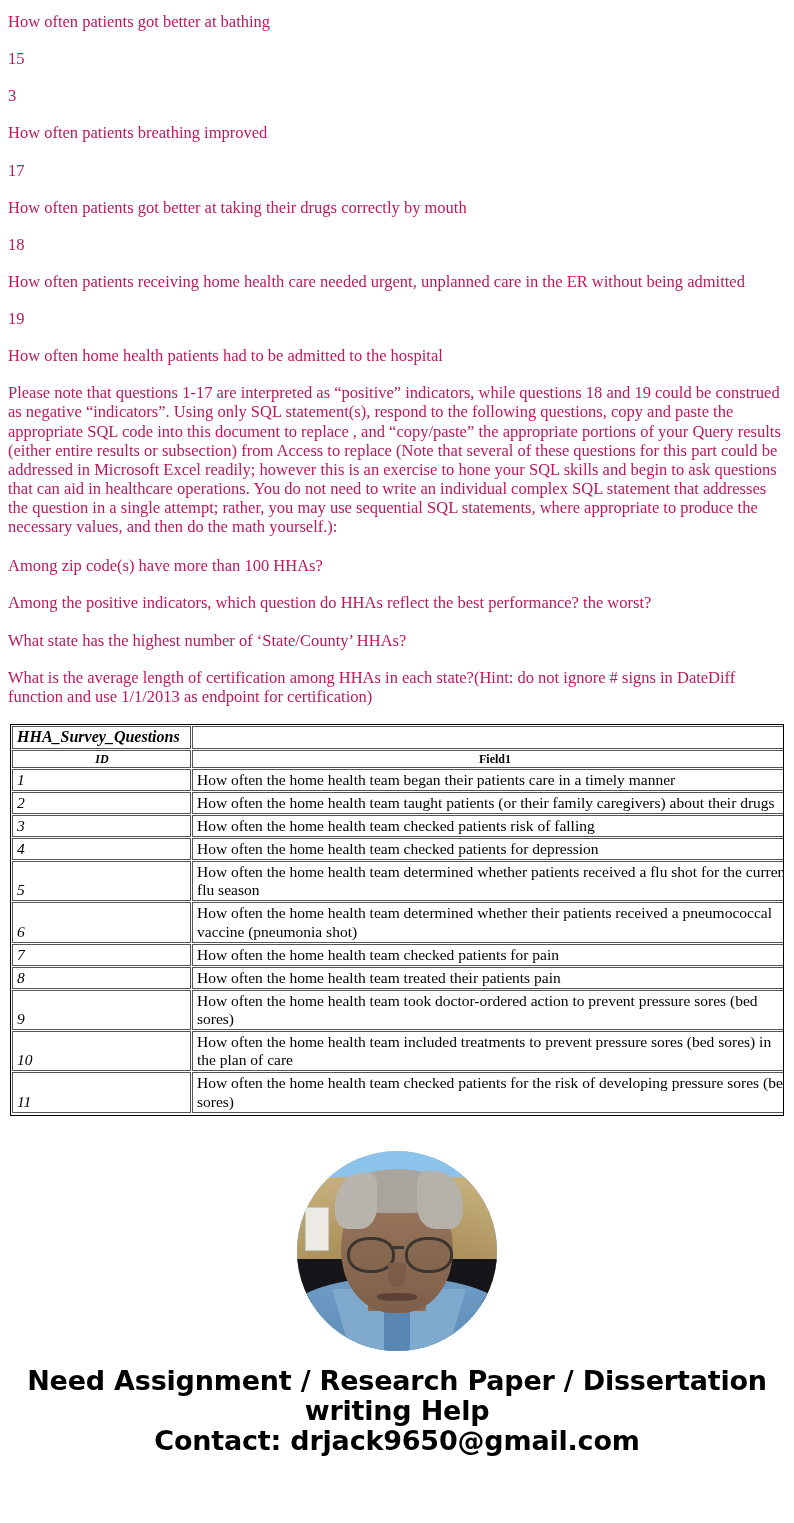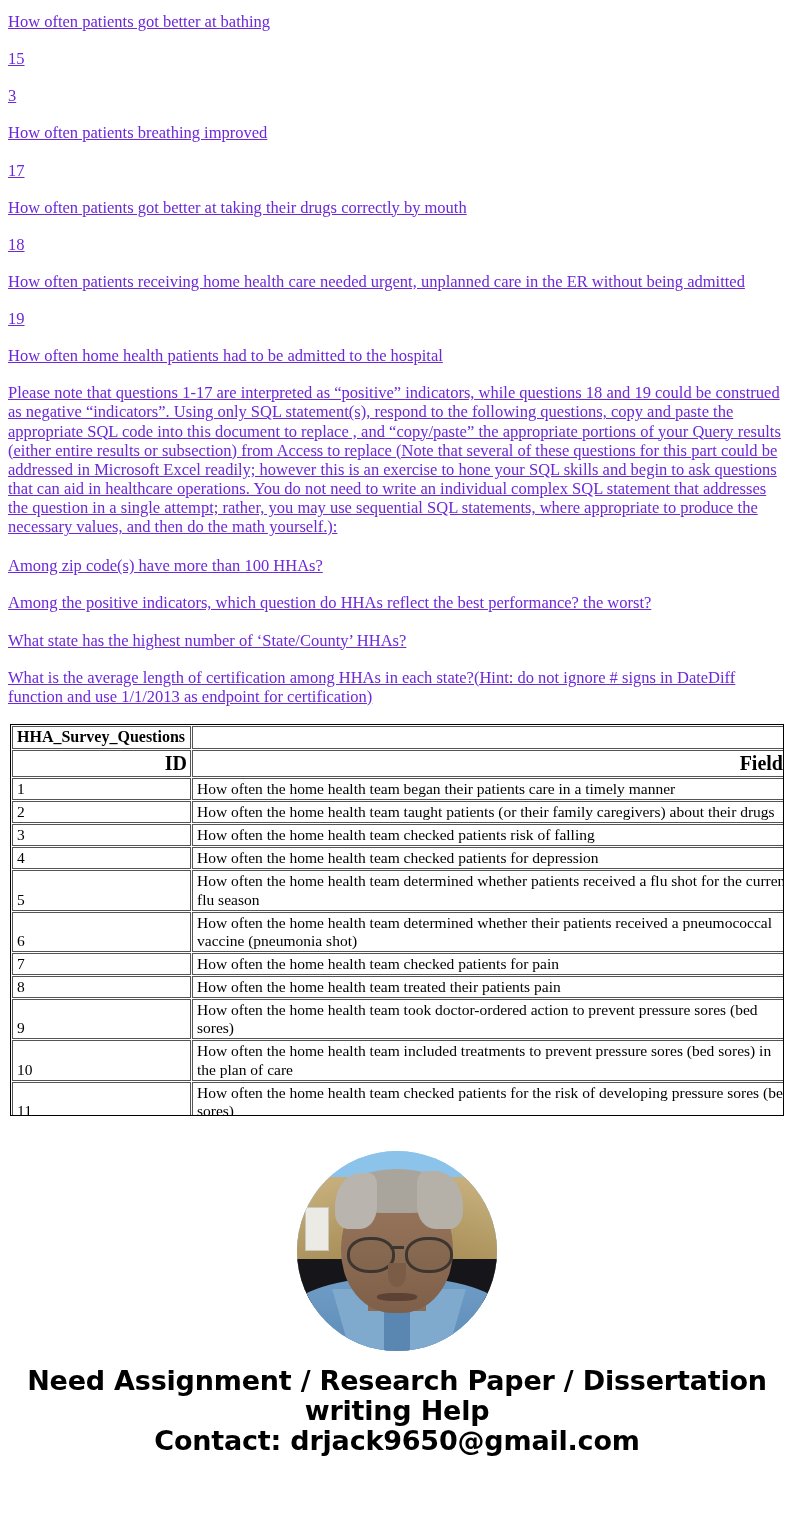--- a/index.html
+++ b/index.html
@@ -22,23 +22,22 @@
   }
 
   
   .para-block {
     padding: 0 8px 0 8px;
   }
   .para {
     font-size: 16.5px;
     line-height: 1.16;
     margin: 0 0 18px 0;
-    color: #6d28d9;
-    text-align: left;
-    text-decoration: underline;
+    color: #be185d;
+    text-align: left;
   }
   .para.num {
     margin-bottom: 18px;
   }
   .para.first {
     margin-top: 12px;
   }
   .para.longnote {
     margin-bottom: 20px;
   }
@@ -63,39 +62,39 @@
     font-size: 15.5px;
   }
   table.hha td {
     border: 1px solid #555;
     padding: 1px 3px 1px 4px;
     vertical-align: bottom;
     line-height: 1.17;
     background: #fff;
     color: #000;
   }
-  td.col-id    { width: 170px; }
+  td.col-id    { width: 170px; font-style: italic; }
   td.col-field { width: 596px; }
 
   td.title-cell {
     font-weight: bold;
     font-size: 16px;
     text-align: left;
     vertical-align: middle;
     padding-left: 4px;
   }
   td.blank-cell {
     border: 0 none;
     background: transparent;
   }
   td.head-cell {
     font-weight: bold;
-    text-align: right;
+    text-align: center;
     vertical-align: middle;
-    font-size: 20px;
+    font-size: 12px;
     padding-top: 2px;
     padding-bottom: 2px;
   }
   td.cell-id {
     vertical-align: bottom;
     text-align: left;
   }
   td.cell-field {
     vertical-align: top;
     text-align: left;

